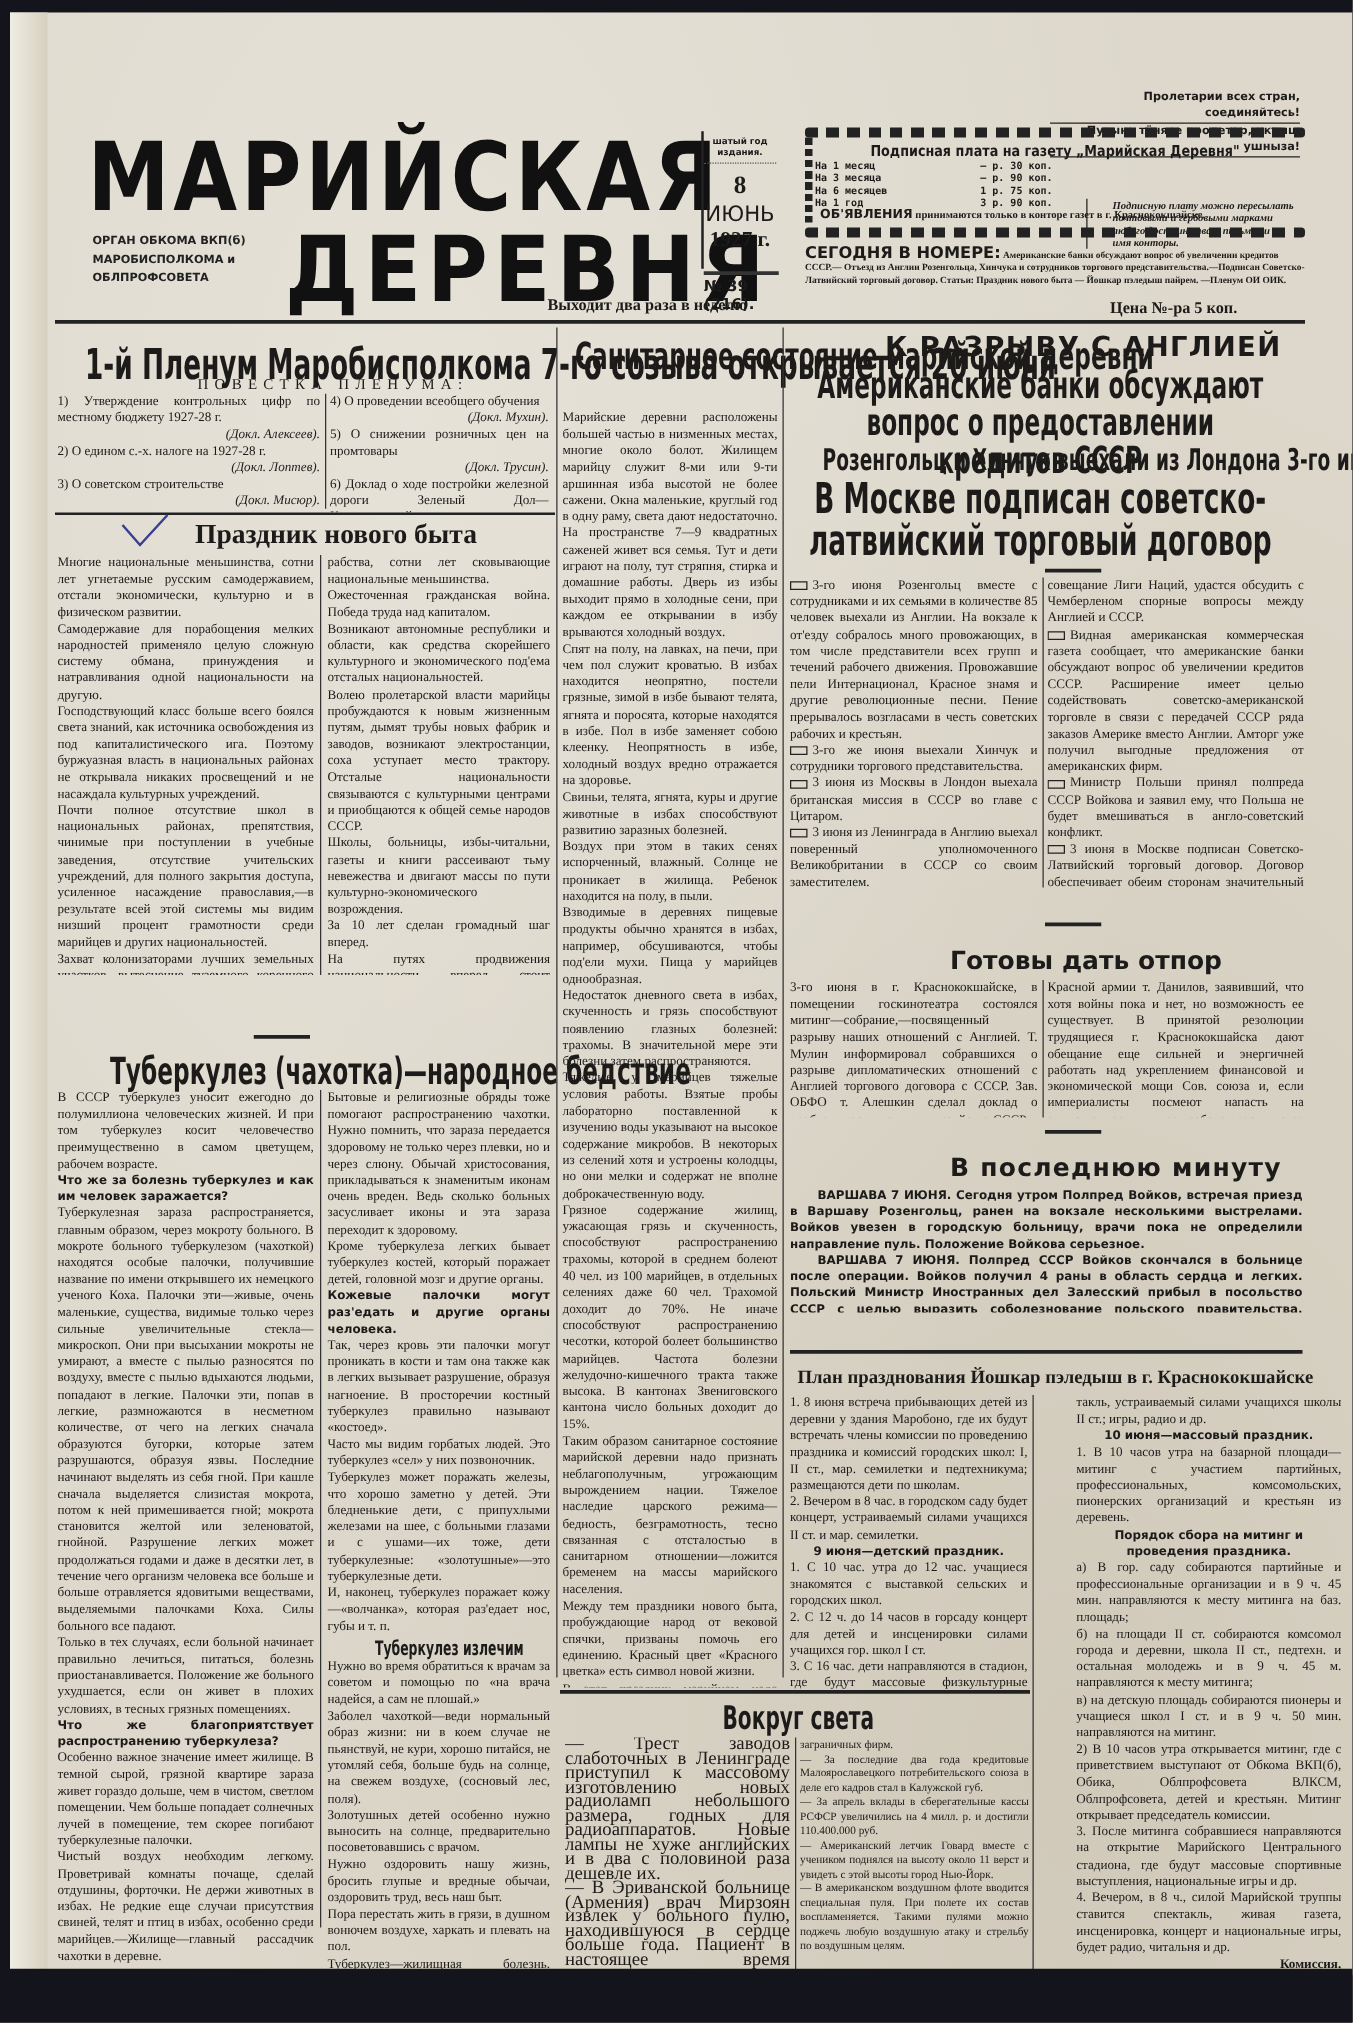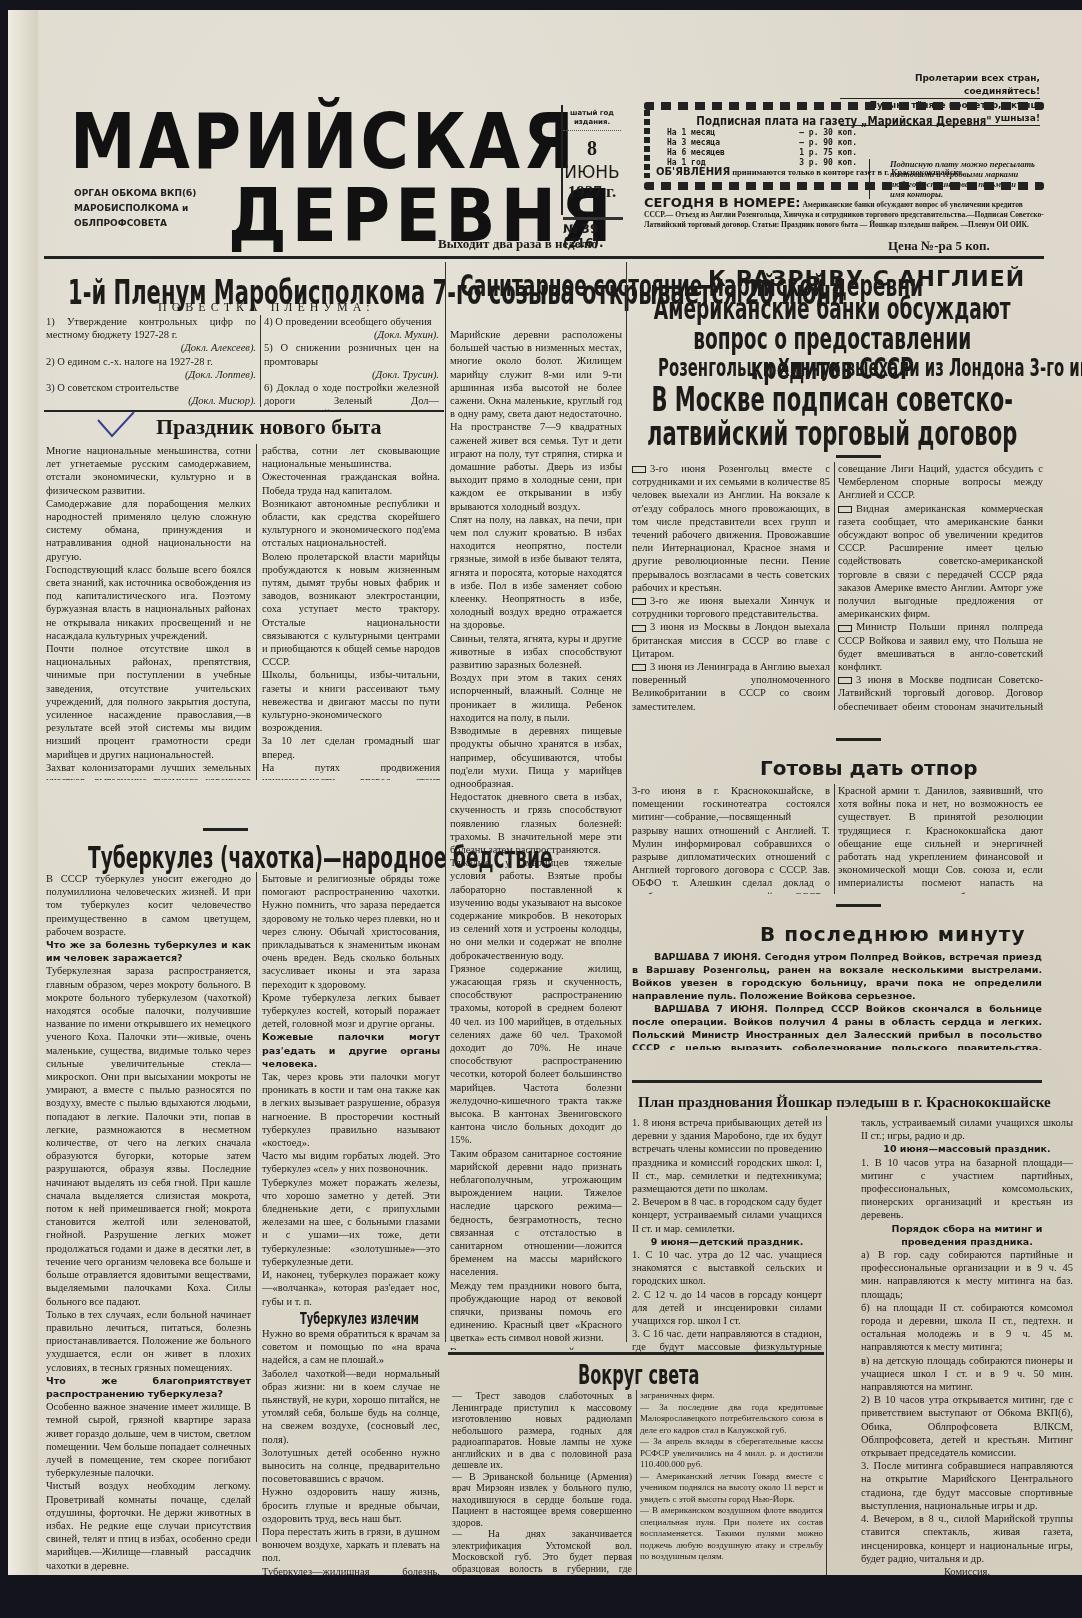--- a/index.html
+++ b/index.html
@@ -26,21 +26,21 @@
   .datebox .year { font-size: 17px; font-weight: bold; }
   .issue { left: 555px; top: 207px; font-family:"DejaVu Sans",sans-serif; font-weight:bold; font-size:12px; border-top: 3px solid #333; padding-top:2px; width:60px; }
   .freq { left: 430px; top: 226px; font-size: 13px; font-weight: bold; }
   .slogan { left: 832px; top: 62px; font-family:"DejaVu Sans",sans-serif; font-size: 9px; font-weight: bold; line-height: 13px; text-align:right; width: 200px; }
   .slogan div { border-bottom: 1px solid #222; }
 
   .subbox { left: 636px; top: 92px; width: 400px; height: 90px; }
   .bead { height: 8px; background: repeating-linear-gradient(90deg,#222 0 10px, transparent 10px 17px); border-radius: 3px; }
   .bead-v { position:absolute; left:0; top:8px; width:6px; height:68px; background: repeating-linear-gradient(180deg,#222 0 6px, transparent 6px 9px); }
   .sub-title { text-align:center; font-family:"DejaVu Sans",sans-serif; font-weight:bold; font-size:12px; margin-top: 4px; transform: scaleX(0.85); }
-  .sub-prices { position:absolute; left: 23px; top: 26px; width: 190px; font-family:"DejaVu Sans Mono",monospace; font-size: 8px; font-weight:bold; line-height:10px; }
+  .sub-prices { position:absolute; left: 8px; top: 26px; width: 190px; font-family:"DejaVu Sans Mono",monospace; font-size: 8px; font-weight:bold; line-height:10px; }
   .sub-prices .row { display:flex; justify-content:space-between; }
   .sub-note { position:absolute; left: 225px; top: 26px; width: 170px; border-left: 1px solid #222; padding-left: 20px; font-size: 8.5px; font-style: italic; line-height: 10px; font-weight:bold;margin-top:31px; }
   .sub-ads { position:absolute; left: 12px; top: 64px; font-size: 8.5px; font-weight:bold; white-space:nowrap; }
   .sub-ads b { font-family:"DejaVu Sans",sans-serif; font-size: 10px; margin-top: 28px; }
   .today { left: 636px; top: 188px; width: 400px; font-size: 7.5px; line-height: 10px; font-weight:bold; }
   .today b { font-family:"DejaVu Sans",sans-serif; font-size: 13px; }
   .price { left: 880px; top: 228px; font-size: 13px; font-weight: bold; }
 
   .hrule { position:absolute; height: 3px; background:#222; }
   .vrule { position:absolute; width: 1px; background:#333; }
@@ -268,26 +268,26 @@
     <p>такль, устраиваемый силами учащихся школы II ст.; игры, радио и др.</p>
     <div class="bold-para" style="text-align:center;">10 июня—массовый праздник.</div>
     <p>1. В 10 часов утра на базарной площади—митинг с участием партийных, профессиональных, комсомольских, пионерских организаций и крестьян из деревень.</p>
     <div class="bold-para" style="text-align:center;">Порядок сбора на митинг и проведения праздника.</div>
     <p>а) В гор. саду собираются партийные и профессиональные организации и в 9 ч. 45 мин. направляются к месту митинга на баз. площадь;</p>
       <p>б) на площади II ст. собираются комсомол города и деревни, школа II ст., педтехн. и остальная молодежь и в 9 ч. 45 м. направляются к месту митинга;</p>
       <p>в) на детскую площадь собираются пионеры и учащиеся школ I ст. и в 9 ч. 50 мин. направляются на митинг.</p>
       <p>2) В 10 часов утра открывается митинг, где с приветствием выступают от Обкома ВКП(б), Обика, Облпрофсовета ВЛКСМ, Облпрофсовета, детей и крестьян. Митинг открывает председатель комиссии.</p>
       <p>3. После митинга собравшиеся направляются на открытие Марийского Центрального стадиона, где будут массовые спортивные выступления, национальные игры и др.</p>
       <p>4. Вечером, в 8 ч., силой Марийской труппы ставится спектакль, живая газета, инсценировка, концерт и национальные игры, будет радио, читальня и др.</p>
-    <div class="sign" style="font-weight:normal; font-style:normal;text-align:center;">Комиссия.</div>
+    <div class="sign" style="font-weight:bold; font-style:normal;">Комиссия.</div>
   </div>
 
   <div class="hrule" style="left:440px; top:1342px; width:376px;"></div>
   <div class="abs hl-cond" style="left:570px; top:1350px; font-size:26px;">Вокруг света</div>
-  <div class="col body-txt" style="left:444px; top:1380px; width:180px; height:190px; font-size:10px; line-height:11.5px;">
+  <div class="col body-txt" style="left:444px; top:1380px; width:180px; height:190px; font-size:15px; line-height:11.5px;">
     <p>— Трест заводов слаботочных в Ленинграде приступил к массовому изготовлению новых радиоламп небольшого размера, годных для радиоаппаратов. Новые лампы не хуже английских и в два с половиной раза дешевле их.</p>
       <p>— В Эриванской больнице (Армения) врач Мирзоян извлек у больного пулю, находившуюся в сердце больше года. Пациент в настоящее время совершенно здоров.</p>
       <p>— На днях заканчивается электрификация Ухтомской вол. Московской губ. Это будет первая образцовая волость в губернии, где электрификация проведена на все 100 процентов.</p>
       <p>— На Златоустовском металлургическом заводе (Урал) произведена первая отливка нержавеющей стали. До сих пор это было секретом</p>
   </div>
   <div class="vrule" style="left:628px; top:1380px; height:190px;"></div>
   <div class="col body-txt" style="left:632px; top:1380px; width:183px; height:190px; font-size:9px; line-height:11.5px;">
     <p>заграничных фирм.</p>
       <p>— За последние два года кредитовые Малоярославецкого потребительского союза в деле его кадров стал в Калужской губ.</p>
       <p>— За апрель вклады в сберегательные кассы РСФСР увеличились на 4 милл. р. и достигли 110.400.000 руб.</p>

